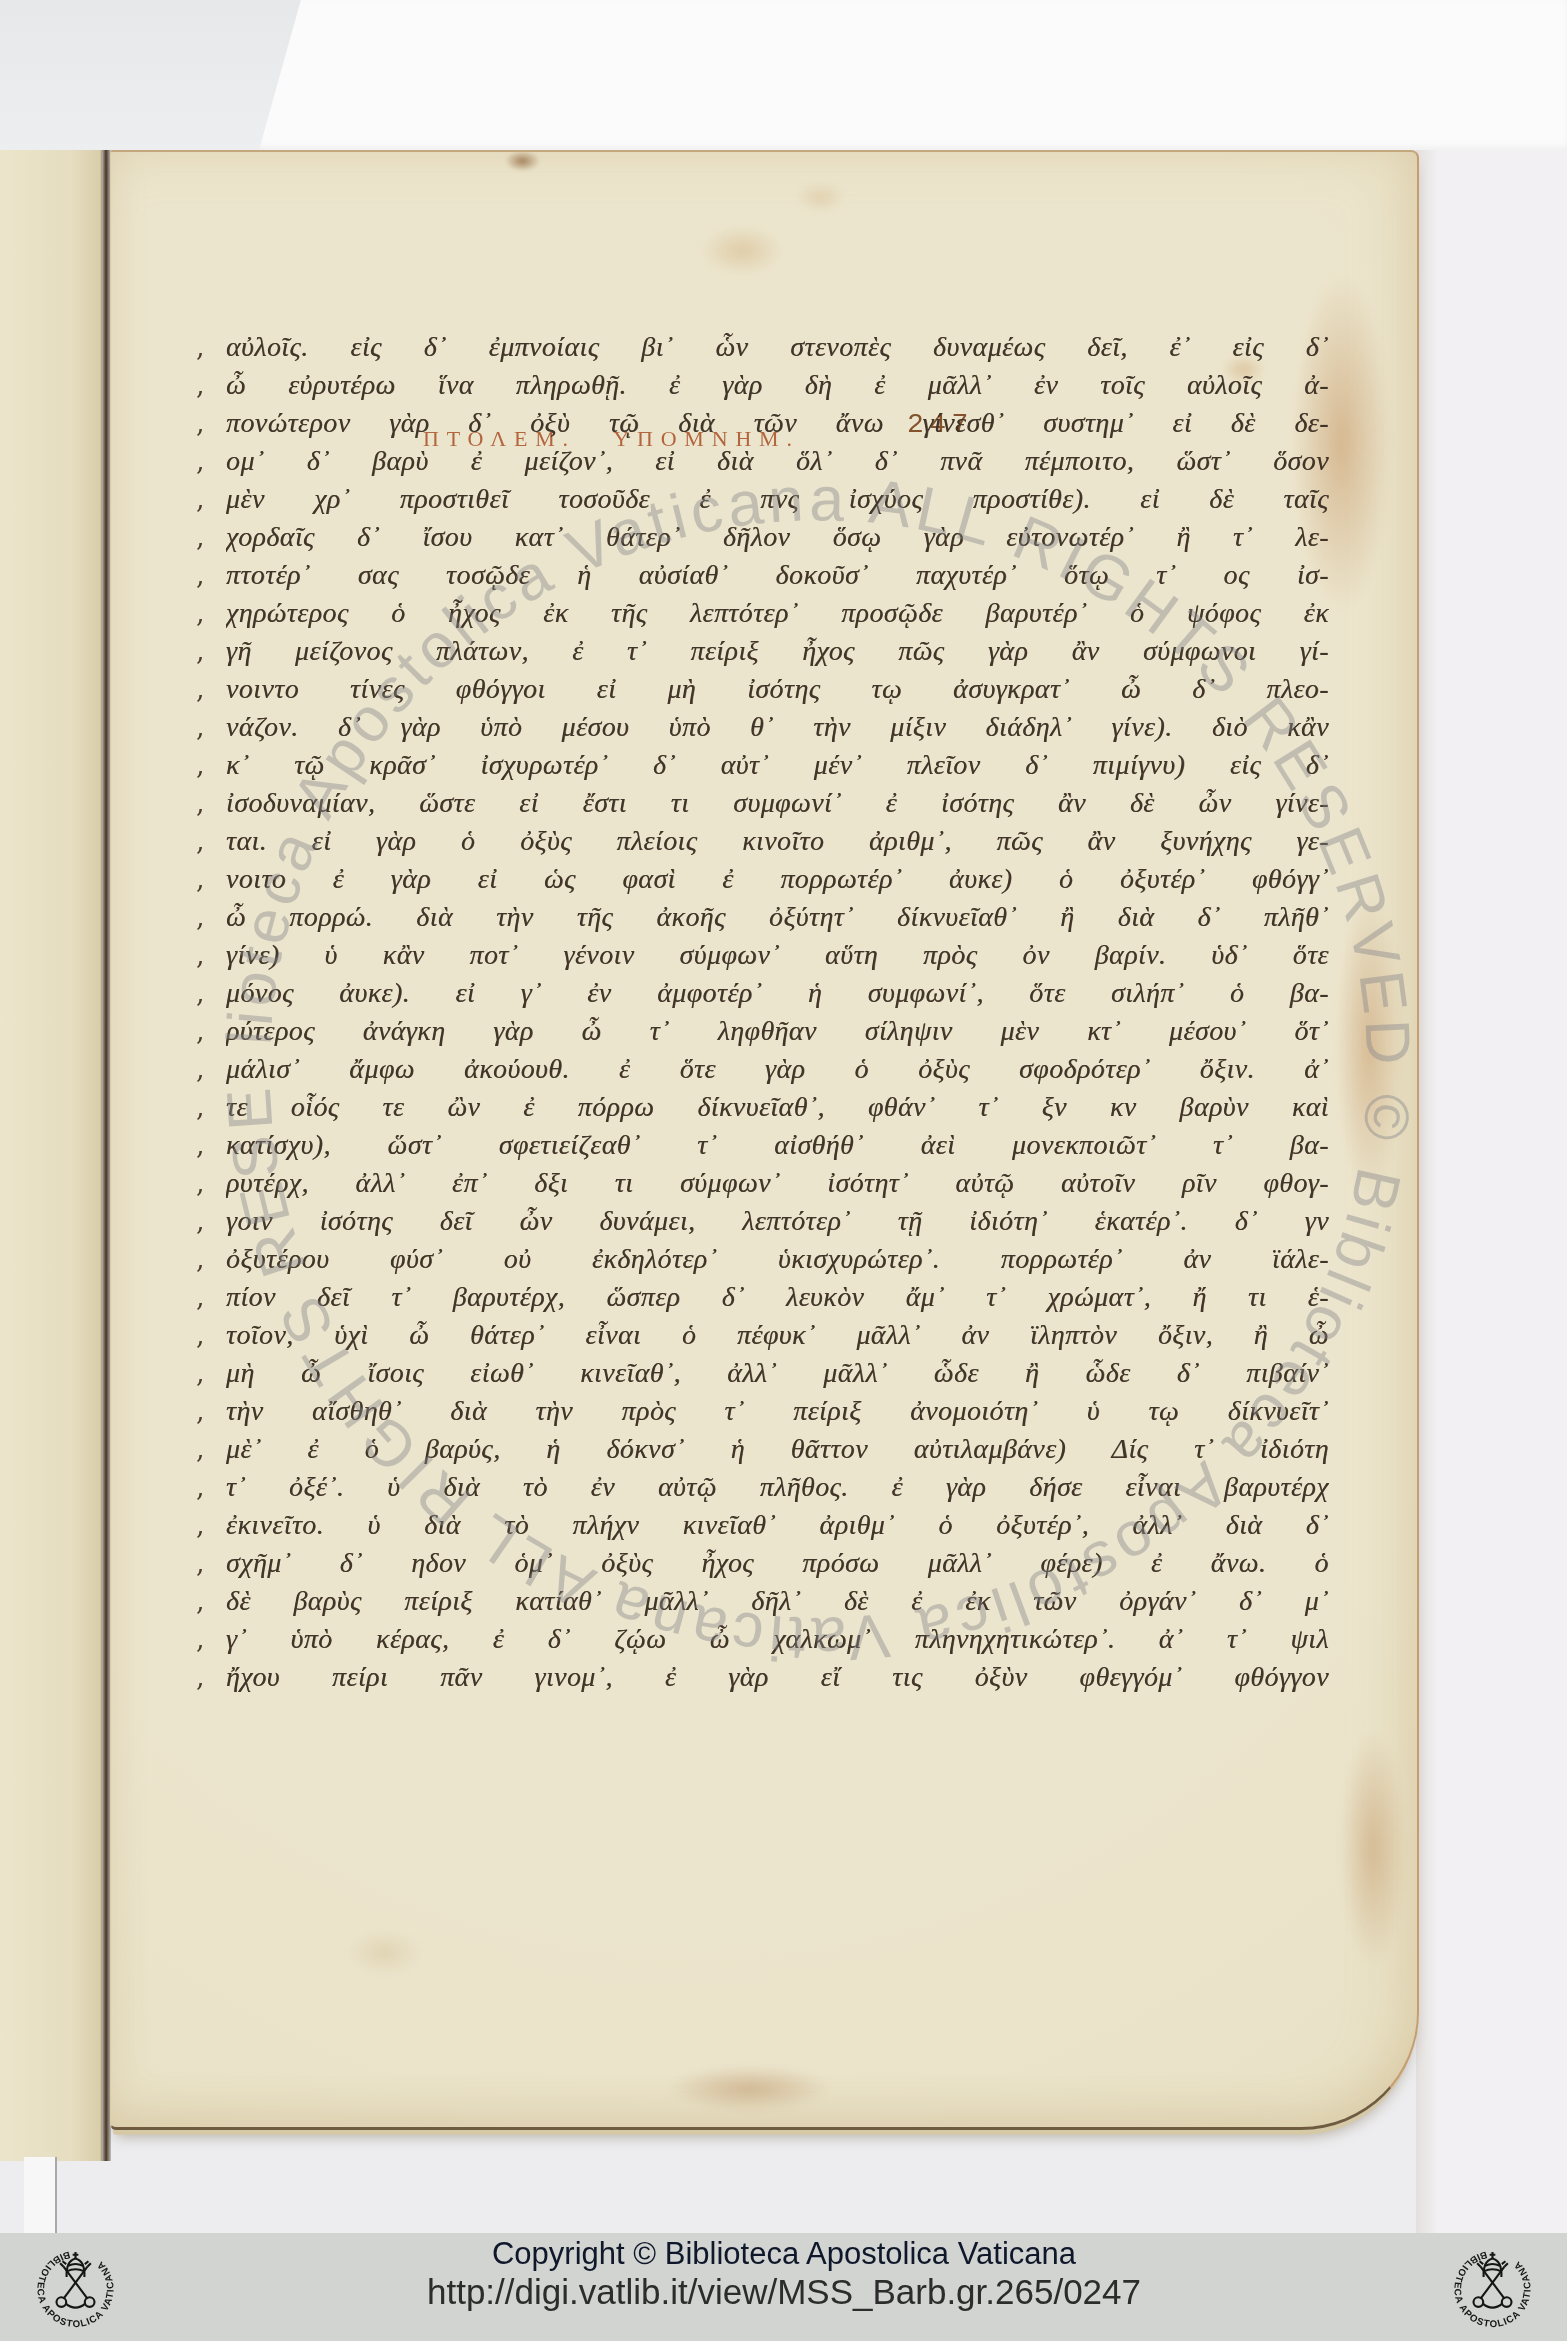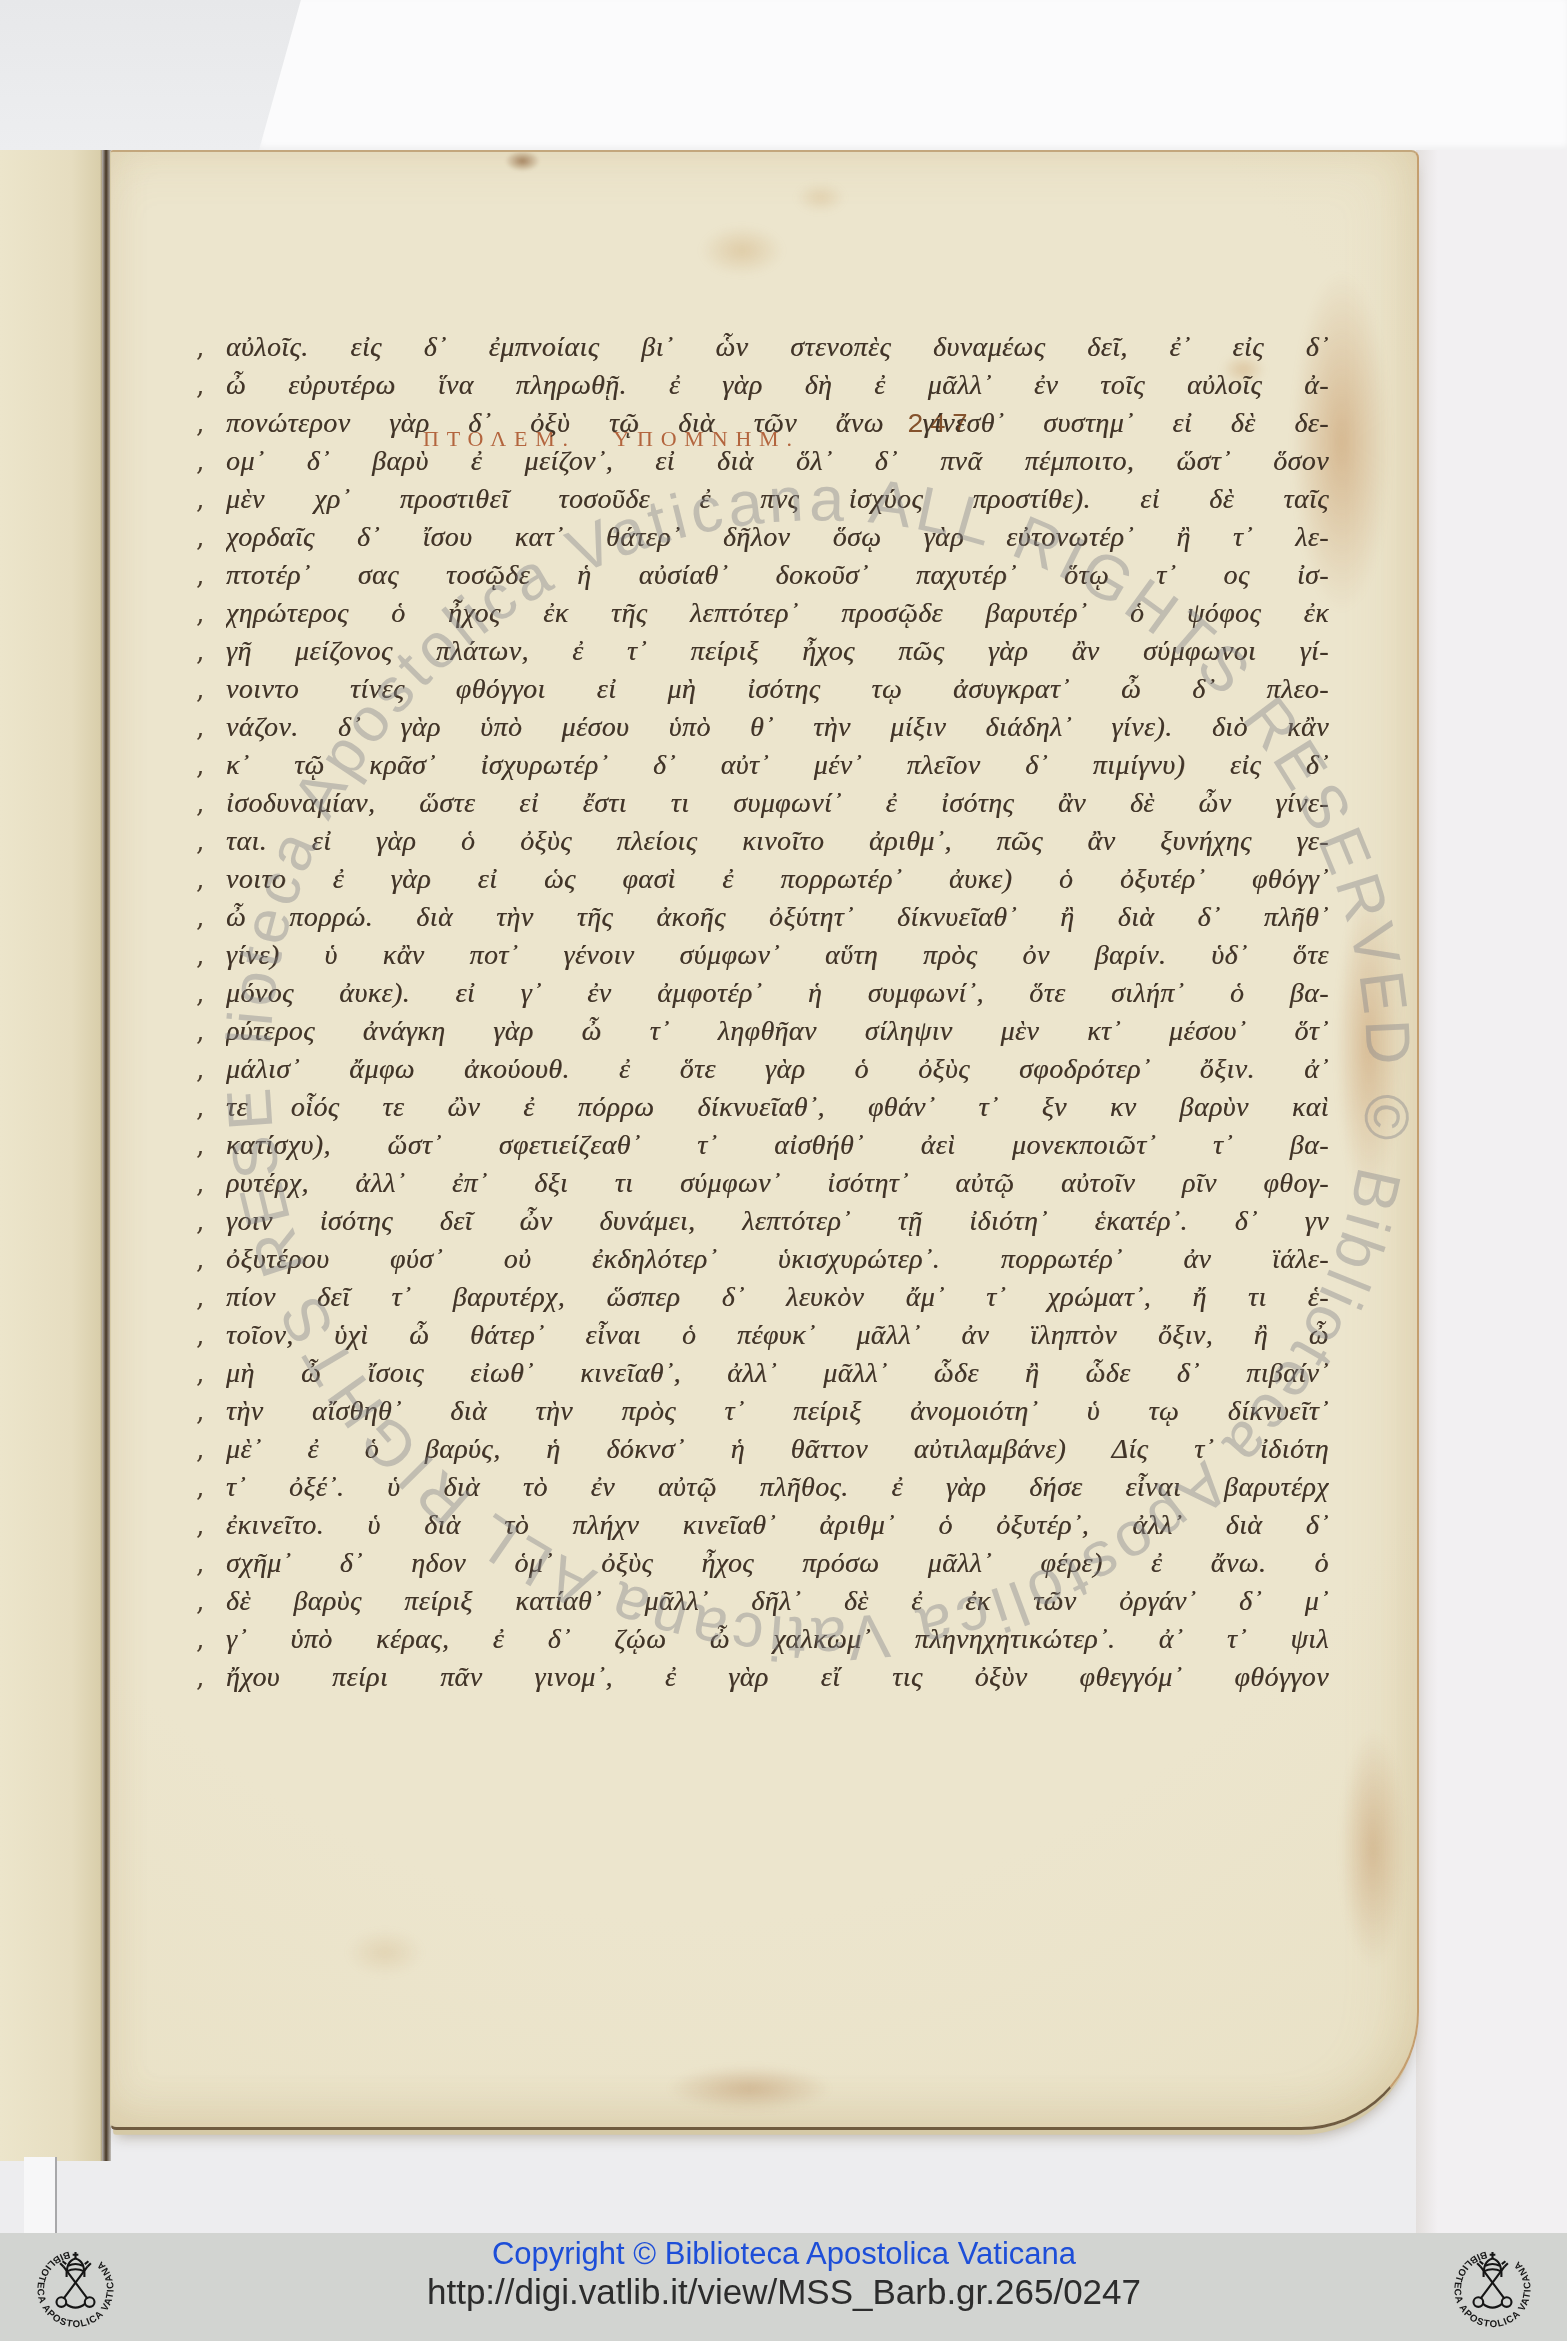--- a/index.html
+++ b/index.html
@@ -55,21 +55,21 @@
            overflow:hidden;}
 
   
   .watermark-svg{position:absolute;left:0;top:0;pointer-events:none;}
   .wm-text{font-family:"Liberation Sans",sans-serif;font-size:80px;
            letter-spacing:6px;fill:#85868a;fill-opacity:.42;}
 
   
   .footer{position:absolute;left:0;top:2233px;width:1568px;height:109px;
           background:#d2d4d1;}
-  .footer-line{position:absolute;left:0;width:1568px;text-align:center;color:#1d4ed8;}
+  .footer-line{position:absolute;left:0;width:1568px;text-align:center;color:#0f172a;}
   .f-copyright{top:3.1px;font-size:31px;}
   .f-url{top:39px;font-size:35px;color:#2c2c2c;}
   .f-powered{top:77px;font-size:22px;color:#333;}
   .logo{position:absolute;top:5.5px;}
   .logo-left{left:27px;}
   .logo-right{left:1444px;}
   .logo-ring{font-family:"Liberation Sans",sans-serif;font-size:12px;font-weight:bold;
              letter-spacing:1.2px;fill:#161616;}
 </style>
 </head>

